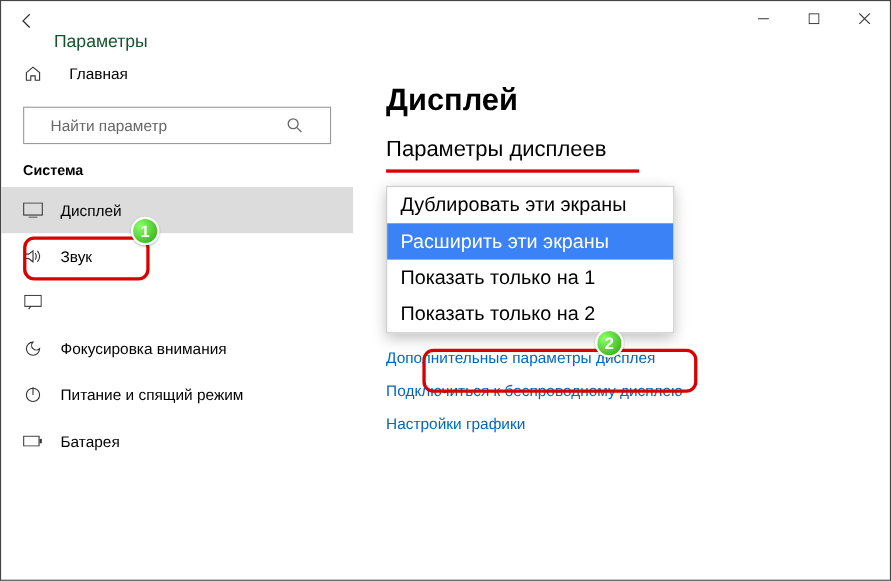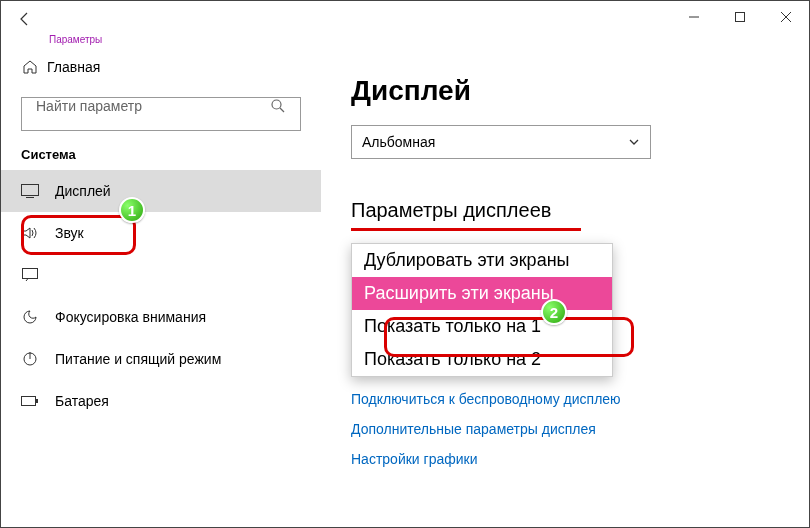--- a/index.html
+++ b/index.html
@@ -1,31 +1,31 @@
 <!DOCTYPE html>
 <html><head>
 <meta charset="utf-8">
 <style>
   * { box-sizing: border-box; margin: 0; padding: 0; font-family: "Segoe UI", Arial, sans-serif; }
   body { background: #fff; width: 810px; height: 528px; overflow: hidden; position: relative; border: 1px solid #444; }
   .titlebar { height: 36px; display: flex; align-items: center; padding-left: 12px; position: relative; }
   .back { width: 24px; height: 24px; display: flex; align-items: center; justify-content: center; margin-right: 12px; }
   .back svg { width: 16px; height: 16px; }
-  .title { font-size: 10px; color: #a21caf; margin-top: 40px; }
+  .title { font-size: 16px; color: #14532d; margin-top: 40px; }
   .winbtns { position: absolute; right: 0; top: 0; display: flex; }
   .winbtn { width: 46px; height: 32px; display: flex; align-items: center; justify-content: center; }
   .winbtn svg { width: 10px; height: 10px; }
 
   .body-area { display: flex; height: calc(100% - 36px); }
   .sidebar { width: 320px; padding: 10px 0 0 0; }
-  .home-row { display: flex; align-items: center; height: 40px; padding-left: 20px; gap: 8px; }
+  .home-row { display: flex; align-items: center; height: 40px; padding-left: 20px; gap: 24px; }
   .home-row .ico { width: 18px; display: flex; justify-content: center; }
   .home-row span { font-size: 14px; }
 
-  .search-wrap { margin: 10px 20px 16px 20px; height: 34px; border: 1px solid #999; display: flex; align-items: flex-start; padding: 0 14px; }
+  .search-wrap { margin: 10px 20px 16px 20px; height: 34px; border: 1px solid #999; display: flex; align-items: center; padding: 0 24px; }
   .search-wrap input { border: none; outline: none; flex: 1; font-size: 14px; background: transparent; }
   .search-wrap input::placeholder { color: #666; }
   .search-wrap .sico { width: 16px; height: 16px; }
 
   .cat-label { font-size: 13px; font-weight: 600; padding: 0 20px 8px 20px; }
 
   .nav-item { display: flex; align-items: center; height: 42px; padding-left: 20px; gap: 16px; font-size: 14px; position: relative; }
   .nav-item .ico { width: 18px; display: flex; justify-content: center; color: #333; }
   .nav-item.active { background: #dcdcdc; }
 
@@ -37,21 +37,21 @@
   .main { flex: 1; padding: 38px 30px 0 30px; position: relative; }
   .h1 { font-size: 28px; font-weight: 600; margin-bottom: 18px; }
   .combo { width: 300px; height: 34px; border: 1px solid #999; display: flex; align-items: center; padding: 0 10px; justify-content: space-between; font-size: 14px; margin-bottom: 40px; }
   .combo .chev { width: 12px; height: 12px; }
 
   .h2 { font-size: 20px; font-weight: 400; margin-bottom: 6px; }
   .underline { width: 230px; height: 3px; background: #d90000; margin-bottom: 12px; }
 
   .dropdown { width: 262px; border: 1px solid #ccc; box-shadow: 0 4px 12px rgba(0,0,0,.25); background: #fff; position: relative; }
   .dd-item { height: 33px; display: flex; align-items: center; padding: 0 12px; font-size: 18px; }
-  .dd-item.sel { background: #ec4899; color: #fff; }
+  .dd-item.sel { background: #3b82f6; color: #fff; }
 
   .hl2 { position: absolute; left: 383px; top: 316px; width: 250px; height: 40px; border: 3px solid #d90000; border-radius: 10px; pointer-events: none; }
 
   .link { display: block; color: #0067c0; font-size: 14px; margin-top: 14px; }
   .links-block { margin-top: 14px; }
 </style>
 </head>
 <body>
 
 <div class="titlebar">
@@ -152,40 +152,34 @@
             <rect x="15" y="3" width="2" height="4" fill="#333"></rect>
           </svg>
         </span>
       <span>Батарея</span>
     </div>
   </div>
 
   <div class="main">
     <h1 class="h1">Дисплей</h1>
 
-    <div class="combo">
-      <span>Альбомная</span>
-      <svg class="chev" viewBox="0 0 12 12">
-          <path d="M2 4 L6 8 L10 4" stroke="#333" fill="none" stroke-width="1.3"></path>
-        </svg>
-    </div>
 
     <h2 class="h2">Параметры дисплеев</h2>
     <div class="underline"></div>
 
     <div class="dropdown">
       <div class="dd-item">Дублировать эти экраны</div>
       <div class="dd-item sel">Расширить эти экраны</div>
       <div class="dd-item">Показать только на 1</div>
       <div class="dd-item">Показать только на 2</div>
     </div>
 
     <div class="links-block">
+      <a class="link">Дополнительные параметры дисплея</a>
       <a class="link">Подключиться к беспроводному дисплею</a>
-      <a class="link">Дополнительные параметры дисплея</a>
       <a class="link">Настройки графики</a>
     </div>
   </div>
 </div>
 
 <div class="hl1"></div>
 <div class="hl2"></div>
 <div class="badge b1">1</div>
 <div class="badge b2">2</div>
 

